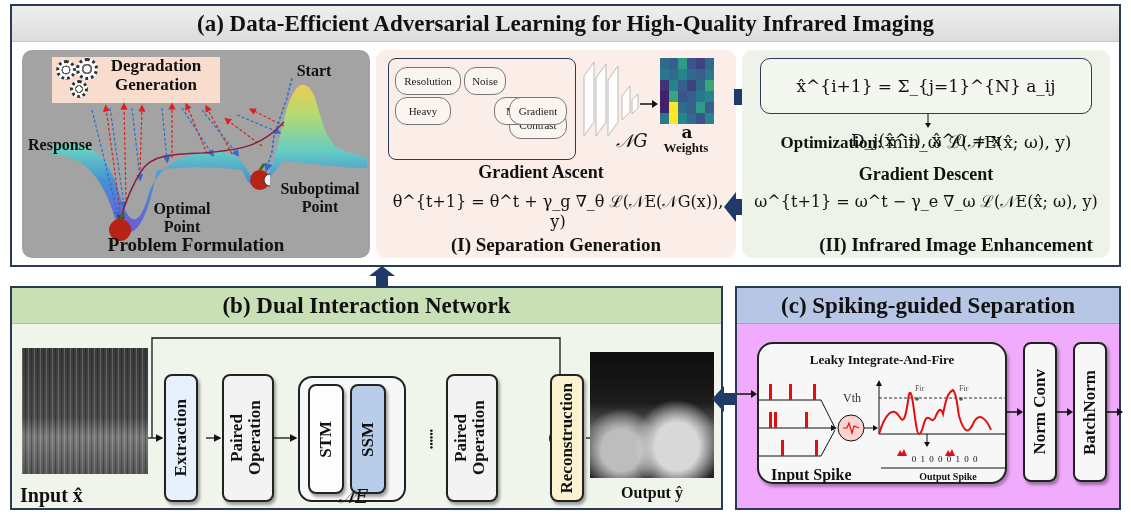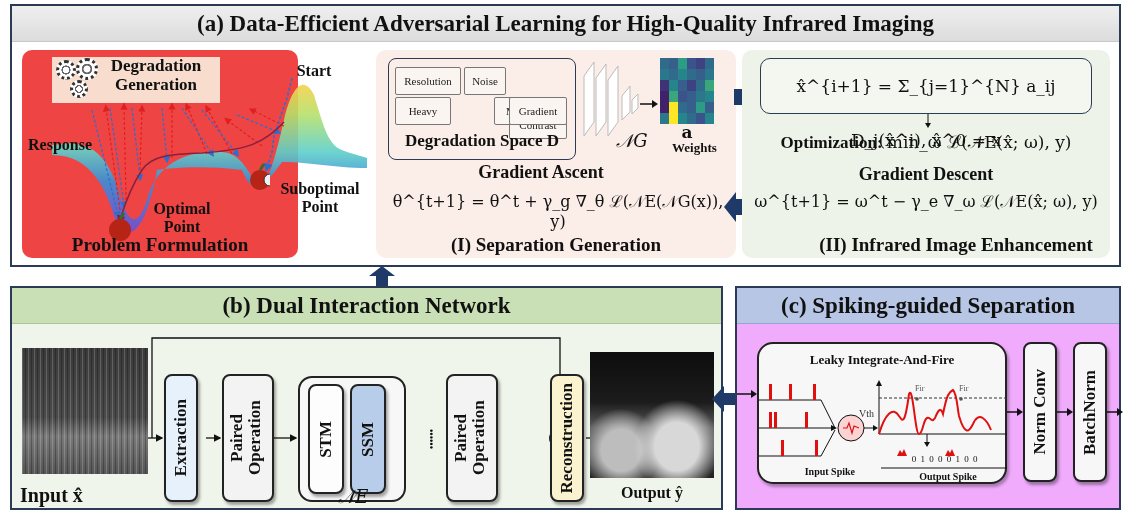--- a/index.html
+++ b/index.html
@@ -6,36 +6,36 @@
   html, body { width: 1131px; height: 515px; background: #ffffff; overflow: hidden; }
   body { position: relative; font-family: "Liberation Serif", "DejaVu Serif", serif; color: #111; }
 
   .abs { position: absolute; }
   .bold { font-weight: bold; }
 
   
   #panel-a { left: 10px; top: 4px; width: 1111px; height: 263px; border: 2px solid #2b3a55; background: #fff; }
   #panel-a-header { left: 0; top: 0; width: 100%; height: 36px; background: linear-gradient(#efefef, #dcdcdc); border-bottom: 1px solid #c8c8c8; text-align: center; font-size: 23px; font-weight: bold; line-height: 36px; }
 
-  #sub-problem { left: 10px; top: 44px; width: 276px; height: 208px; background: #ef4444; border-radius: 10px; }
+  #sub-problem { left: 10px; top: 44px; width: 348px; height: 208px; background: #a3a3a3; border-radius: 10px; }
   #sub-degrad { left: 364px; top: 44px; width: 360px; height: 208px; background: #fbeee8; border-radius: 10px; }
   #sub-enhance { left: 730px; top: 44px; width: 368px; height: 208px; background: #eef3e9; border-radius: 10px; }
 
   .sub-caption { position: absolute; width: 100%; text-align: center; font-size: 19px; font-weight: bold; }
 
   
   #dg-box { left: 30px; top: 7px; width: 168px; height: 46px; background: #f8dccd; }
   #dg-label { left: 72px; top: 6px; width: 124px; text-align: center; font-size: 17px; font-weight: bold; line-height: 19px; }
   .gear { position: absolute; border-radius: 50%; border: 3px dotted #333; background: radial-gradient(circle, #fff 30%, #666 32%, #666 45%, #fff 47%); }
 
   .tlabel { position: absolute; font-size: 16px; font-weight: bold; text-align: center; line-height: 18px; }
 
   
   #dspace { left: 12px; top: 8px; width: 188px; height: 102px; border: 1.5px solid #2b3a55; border-radius: 8px; background: #fbeee8; }
-  .dcell { position: absolute; height: 28px; border: 1px solid #777; border-radius: 2px; background: #fbf5f1; font-size: 11px; text-align: center; line-height: 26px; color: #222; }
+  .dcell { position: absolute; height: 28px; border: 1px solid #777; border-radius: 12px; background: #fbf5f1; font-size: 11px; text-align: center; line-height: 26px; color: #222; }
   #dspace-title { left: 0; top: 72px; width: 100%; text-align: center; font-size: 17px; font-weight: bold; }
 
   .math { font-family: "DejaVu Serif", serif; }
 
   
   #sum-box { left: 18px; top: 8px; width: 332px; height: 56px; border: 1.5px solid #2b3a55; border-radius: 10px; background: #f3f7ef; text-align: center; line-height: 54px; font-size: 17px; }
 
   
   .barrow { position: absolute; }
 
@@ -147,21 +147,20 @@
   </div>
 
   <div id="sub-degrad" class="abs">
     <div id="dspace" class="abs">
       <div class="dcell" style="left:6px;top:8px;width:66px;">Resolution</div>
       <div class="dcell" style="left:75px;top:8px;width:42px;">Noise</div>
       <div class="dcell" style="left:120px;top:8px;width:58px;margin-top:44px;">Contrast</div>
       <div class="dcell" style="left:6px;top:38px;width:56px;">Heavy</div>
       <div class="dcell" style="left:65px;top:38px;width:56px;margin-left:40px;">Middle</div>
       <div class="dcell" style="left:120px;top:38px;width:58px;">Gradient</div>
-      <div id="dspace-title" class="abs">Degradation Space D</div>
     </div>
 
     <svg class="abs" style="left:204px;top:6px;" width="80" height="86" viewBox="0 0 80 86">
       <g fill="#fff" stroke="#bbb" stroke-width="1">
         <polygon points="4,20 14,6 14,66 4,80"></polygon>
         <polygon points="16,22 26,8 26,66 16,80"></polygon>
         <polygon points="28,24 38,10 38,66 28,80"></polygon>
         <polygon points="42,40 50,30 50,56 42,64"></polygon>
         <polygon points="52,44 58,38 58,52 52,58"></polygon>
       </g>
@@ -202,21 +201,21 @@
         <rect x="36" y="44" width="9.3" height="11.3" fill="rgb(45,156,132)"></rect>
         <rect x="45" y="44" width="9.3" height="11.3" fill="rgb(54,95,139)"></rect>
         <rect x="0" y="55" width="9.3" height="11.3" fill="rgb(43,120,140)"></rect>
         <rect x="9" y="55" width="9.3" height="11.3" fill="rgb(253,231,37)"></rect>
         <rect x="18" y="55" width="9.3" height="11.3" fill="rgb(38,132,140)"></rect>
         <rect x="27" y="55" width="9.3" height="11.3" fill="rgb(49,107,139)"></rect>
         <rect x="36" y="55" width="9.3" height="11.3" fill="rgb(59,82,139)"></rect>
         <rect x="45" y="55" width="9.3" height="11.3" fill="rgb(38,132,140)"></rect>
       </svg>
     <div class="abs bold math" style="left:296px;top:72px;width:30px;text-align:center;font-size:17px;">a</div>
-    <div class="abs bold" style="left:296px;top:90px;width:60px;font-size:13px;">Weights</div>
+    <div class="abs bold" style="left:280px;top:90px;width:60px;text-align:center;font-size:13px;">Weights</div>
 
     <div class="abs bold" style="left:0;top:112px;width:330px;text-align:center;font-size:18px;">Gradient Ascent</div>
     <div class="abs math" style="left:0;top:140px;width:340px;text-align:center;font-size:16px;margin-left:12px;">θ^{t+1} = θ^t + γ_g ∇_θ ℒ(𝒩E(𝒩G(x)), y)</div>
     <div class="sub-caption" style="top:184px;">(I) Separation Generation</div>
   </div>
 
   <svg class="barrow" style="left:722px;top:76px;" width="24" height="30">
     <path d="M0,7 L12,7 L12,0 L24,15 L12,30 L12,23 L0,23 z" fill="#1f3a68"></path>
   </svg>
 
@@ -344,25 +343,25 @@
       <path d="M120,90 C126,70 134,62 140,72 C144,78 146,80 150,50 C154,40 156,90 160,90 C164,90 164,76 168,74 C172,72 172,80 176,74 C180,64 182,64 184,70 C188,50 190,48 194,46 C198,50 198,62 200,72 C206,92 210,88 214,80 C220,66 228,76 232,86" stroke="#e01010" stroke-width="2" fill="none"></path>
       <circle cx="158" cy="55" r="1.8" fill="#555"></circle>
       <circle cx="202" cy="55" r="1.8" fill="#555"></circle>
       <line x1="168" y1="90" x2="168" y2="100" stroke="#111"></line>
       <path d="M165,98 L168,103 L171,98 z" fill="#111"></path>
       <path d="M138,112 l3,-6 l2,3 l2,-4 l3,7 z" fill="#e01010"></path>
       <path d="M186,112 l3,-6 l2,3 l2,-4 l3,7 z" fill="#e01010"></path>
       <line x1="122" y1="124" x2="248" y2="124" stroke="#111"></line>
     </svg>
 
-    <div class="abs" style="left:100px;top:47px;font-size:10px;color:#333;margin-top:17px;">Vth</div>
+    <div class="abs" style="left:84px;top:47px;font-size:12px;color:#333;">Vth</div>
     <div class="abs" style="left:156px;top:40px;font-size:8px;color:#555;">Fir</div>
     <div class="abs" style="left:200px;top:40px;font-size:8px;color:#555;">Fir</div>
     <div class="abs" style="left:124px;top:110px;width:124px;text-align:center;font-size:9px;letter-spacing:1px;">0 1 0 0 0 1 0 0</div>
-    <div class="abs bold" style="left:6px;top:122px;width:90px;text-align:right;font-size:10px;">Input Spike</div>
+    <div class="abs bold" style="left:12px;top:122px;width:90px;text-align:left;font-size:16px;">Input Spike</div>
     <div class="abs bold" style="left:130px;top:127px;width:118px;text-align:center;font-size:10px;">Output Spike</div>
   </div>
 
   <svg class="abs" style="left:270px;top:118px;" width="16" height="12">
     <line x1="0" y1="6" x2="12" y2="6" stroke="#111" stroke-width="1.5"></line>
       <path d="M10,2 L16,6 L10,10 z" fill="#111"></path>
   </svg>
   <div class="vblock" style="left:286px;top:54px;width:34px;height:140px;background:#f7f7f7;">
     <span class="vtext">Norm Conv</span>
   </div>

